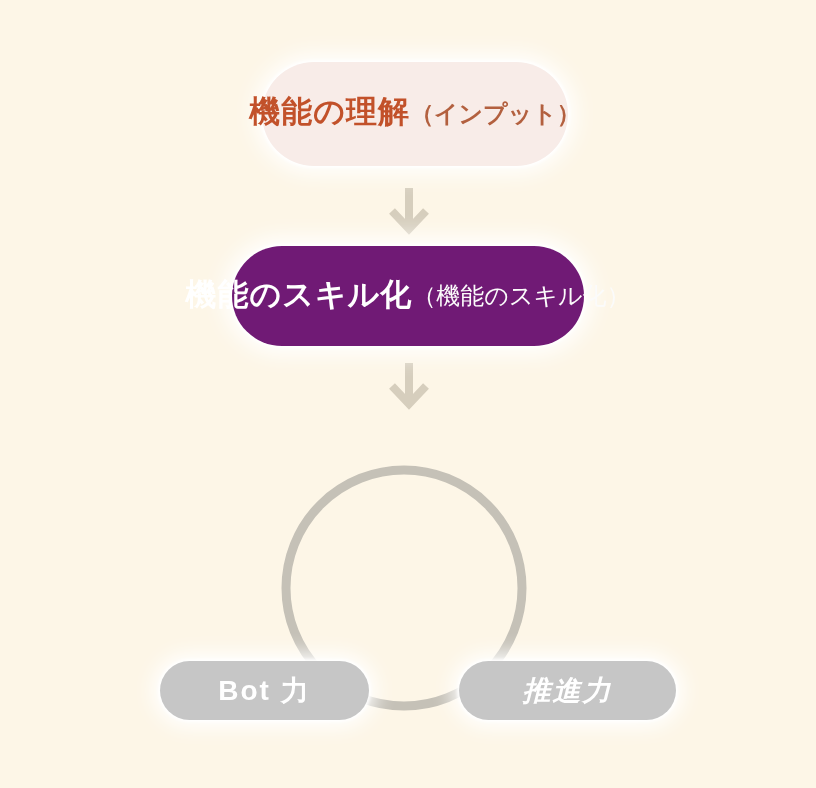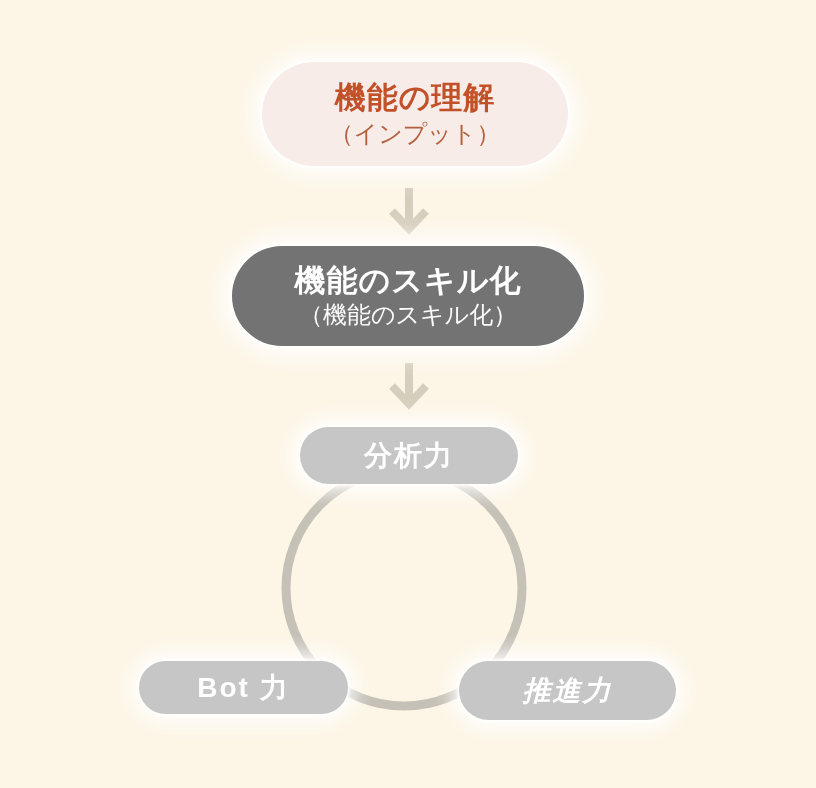--- a/index.html
+++ b/index.html
@@ -37,21 +37,21 @@
     height: 52px;
   }
   .arrow-1 { left: 386px; top: 186px; }
   .arrow-2 { left: 386px; top: 361px; }
 
   
   .pill {
     position: absolute;
     box-sizing: border-box;
     display: flex;
-    flex-direction: column;
+    flex-direction: row;
     align-items: center;
     justify-content: center;
     border-radius: 999px;
     text-align: center;
     line-height: 1.18;
     white-space: nowrap;
   }
 
   .pill-input {
     left: 262px;
@@ -64,31 +64,31 @@
   }
   .pill-input .title {
     font-size: 31px;
     font-weight: bold;
     color: #C2512A;
     letter-spacing: 1px;
     margin-bottom: 3px;
   }
   .pill-input .sub {
     font-size: 24px;
-    font-weight: normal;
+    font-weight: bold;
     color: #B3603F;
     letter-spacing: 0px;
   }
 
   .pill-output {
     left: 232px;
     top: 246px;
     width: 352px;
     height: 100px;
-    background: #737373;
+    background: #701a75;
     box-shadow: 0 0 22px 9px rgba(255,255,255,0.95),
                 0 0 3px 2px rgba(255,255,255,0.9);
   }
   .pill-output .title {
     font-size: 31px;
     font-weight: bold;
     color: #FFFFFF;
     letter-spacing: 1px;
     margin-bottom: 2px;
   }
@@ -107,24 +107,24 @@
     box-shadow: 0 0 20px 8px rgba(255,255,255,0.95),
                 0 0 3px 2px rgba(255,255,255,0.9);
   }
   .pill-analysis {
     left: 300px;
     top: 427px;
     width: 218px;
     height: 57px;
   }
   .pill-bot {
-    left: 139px;
+    left: 160px;
     top: 661px;
     width: 209px;
-    height: 53px;
+    height: 59px;
   }
   .pill-drive {
     left: 459px;
     top: 661px;
     width: 217px;
     height: 59px;
     font-style: italic;
   }
 </style>
 </head>
@@ -147,19 +147,18 @@
   <div class="pill pill-input">
     <div class="title">機能の理解</div>
     <div class="sub">（インプット）</div>
   </div>
 
   <div class="pill pill-output">
     <div class="title">機能のスキル化</div>
     <div class="sub">（機能のスキル化）</div>
   </div>
 
-  <div class="pill pill-skill pill-analysis">分析力</div>
 
   <div class="pill pill-skill pill-bot">Bot 力</div>
 
   <div class="pill pill-skill pill-drive">推進力</div>
 
 </div>
 
 </body></html>

